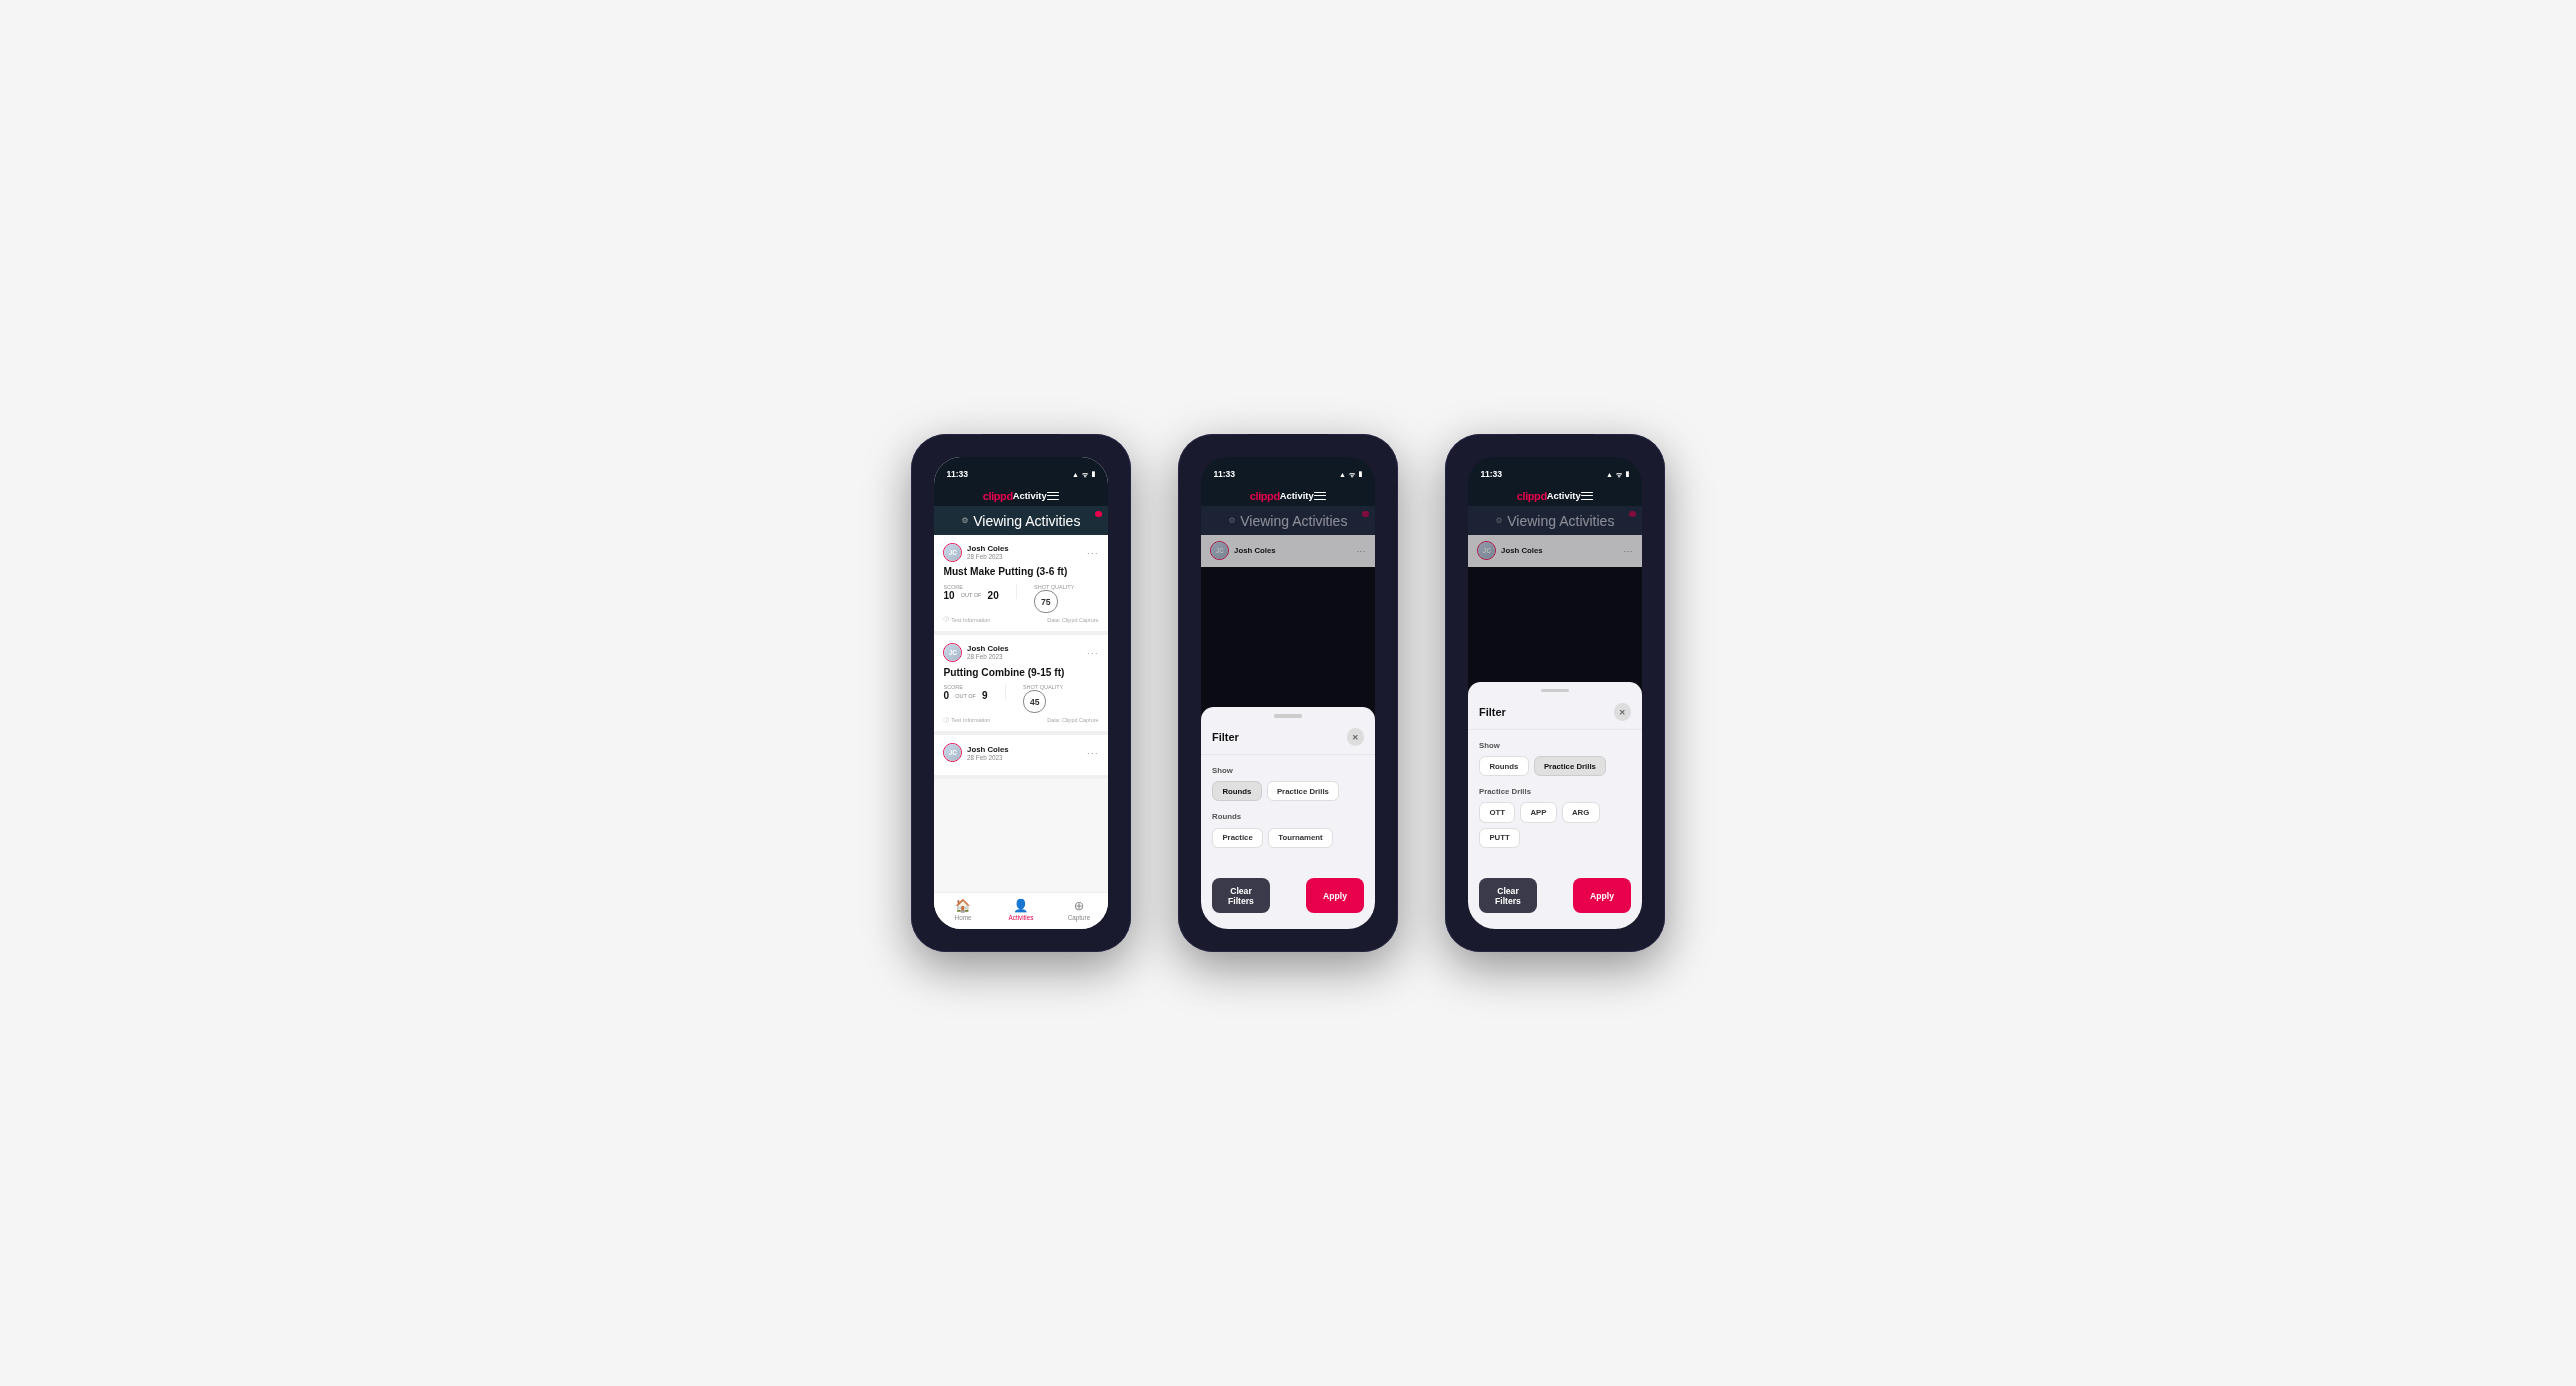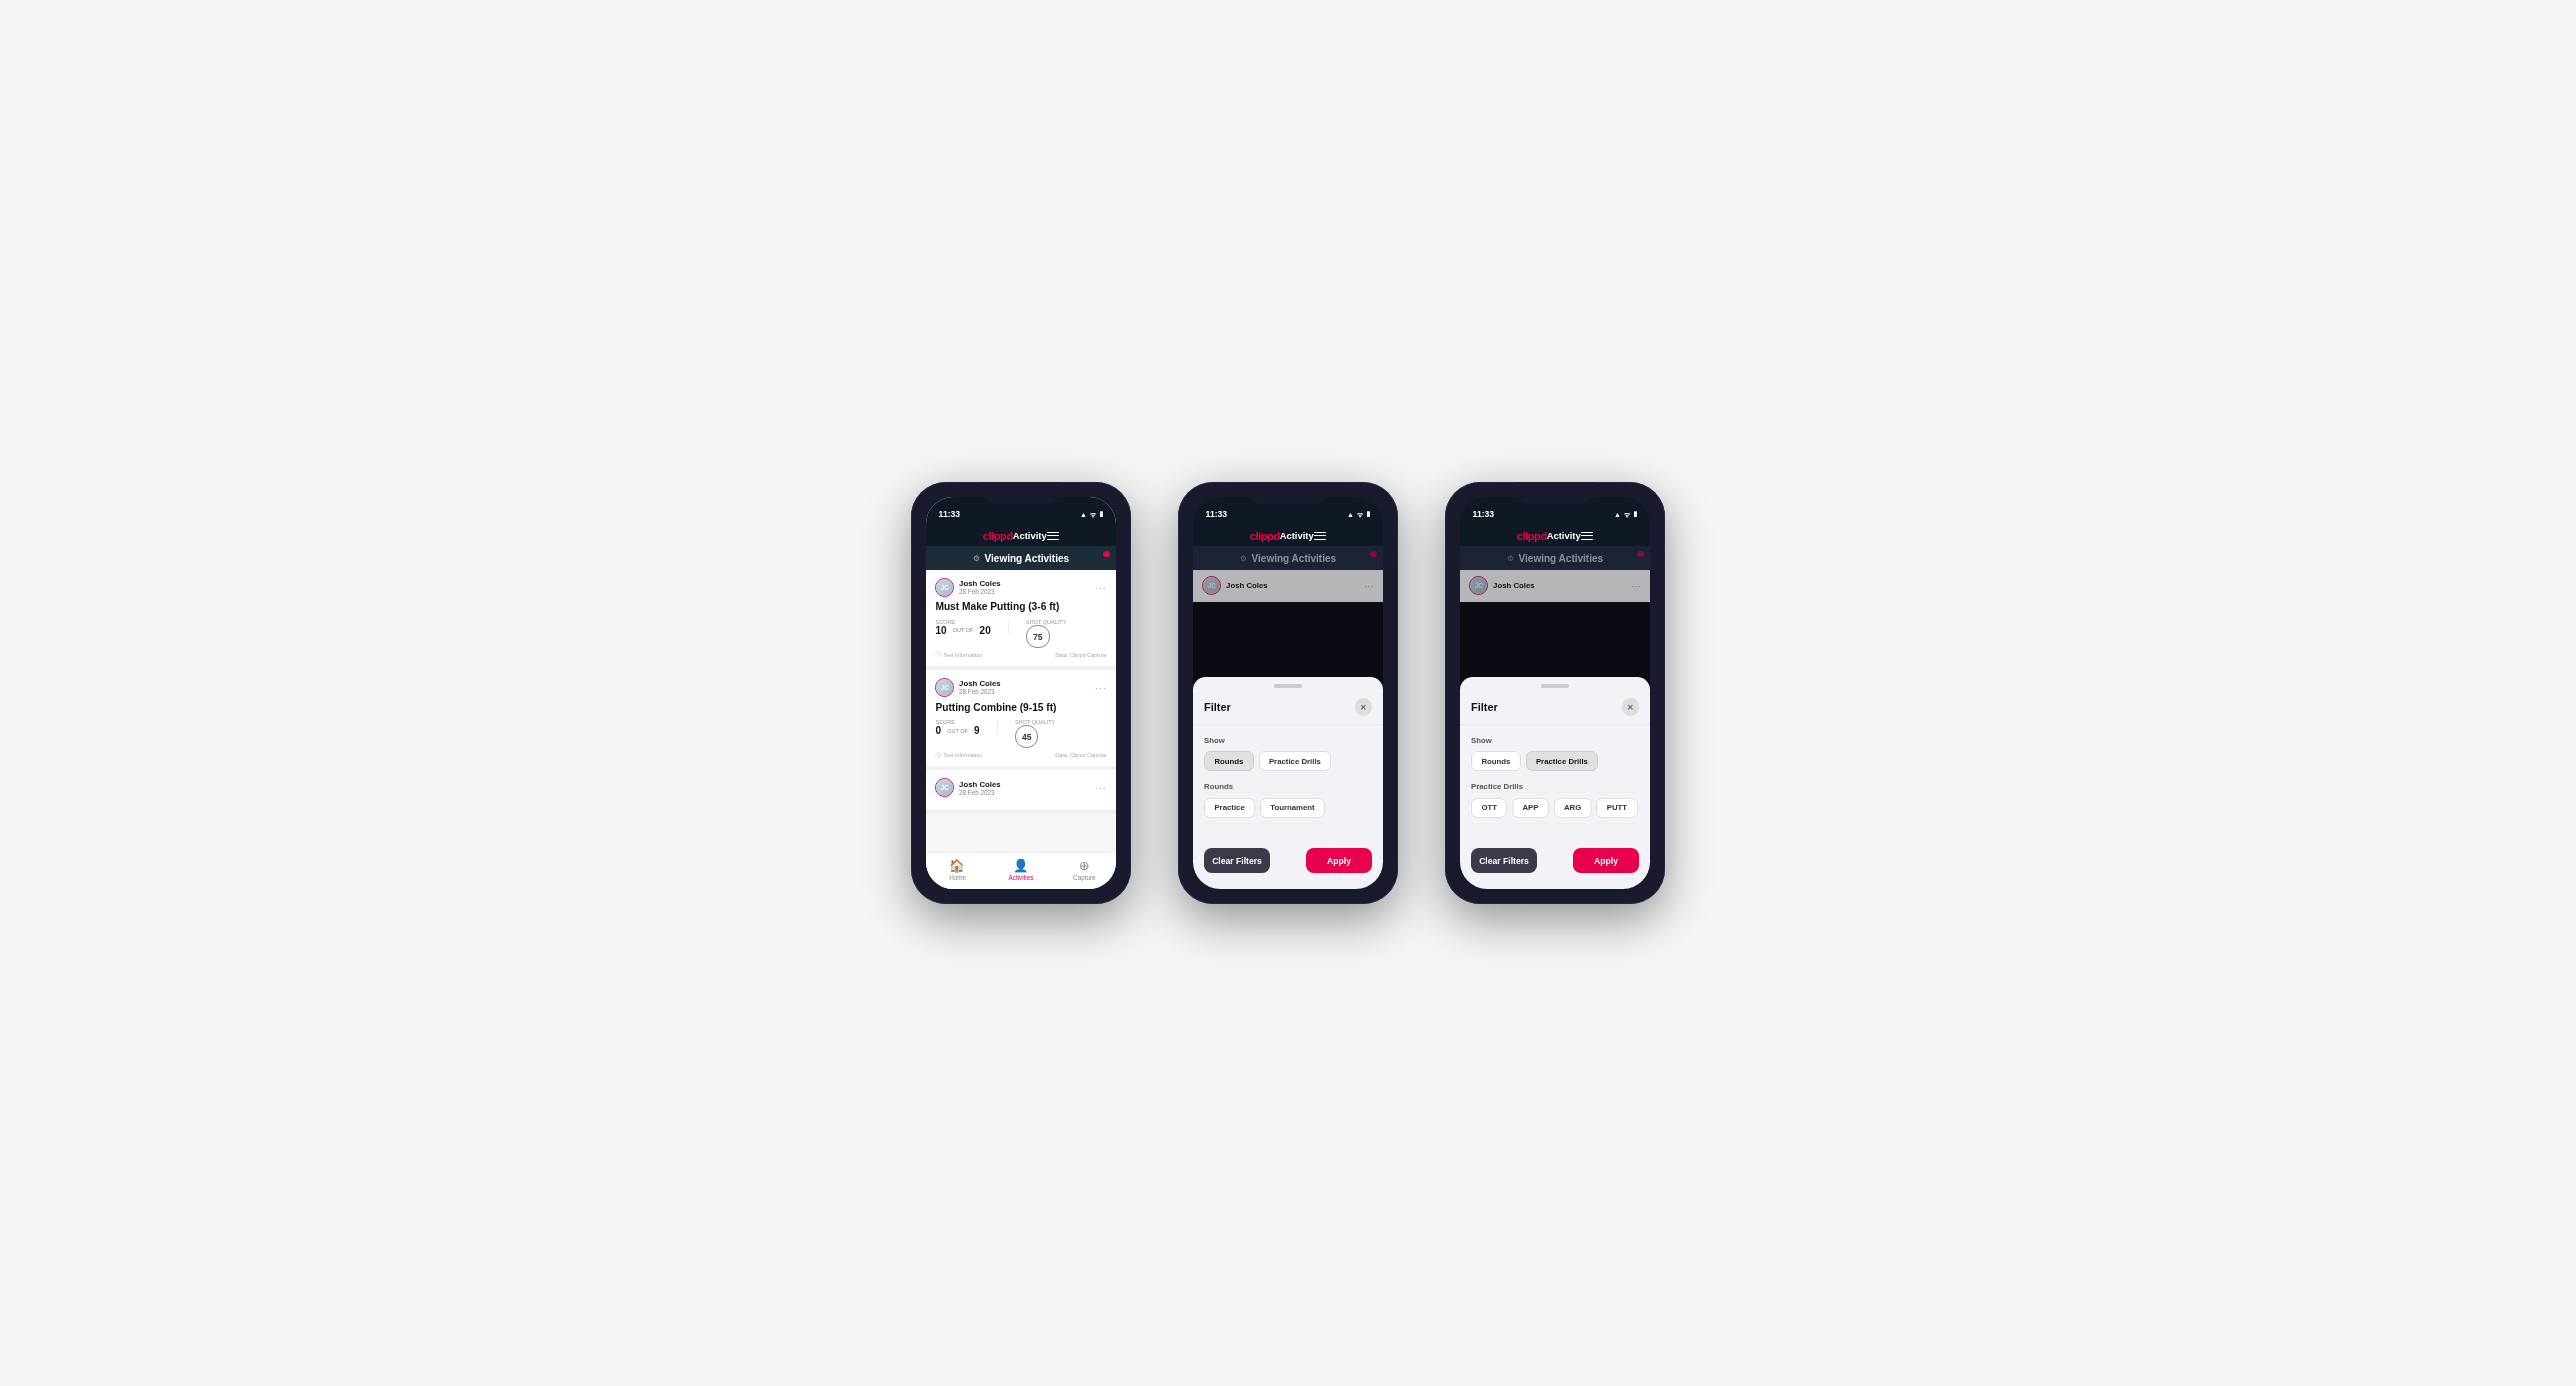--- a/index.html
+++ b/index.html
@@ -14,24 +14,24 @@
     }
     .phones-container {
       display: flex;
       gap: 47px;
       align-items: center;
     }
 
     
     .phone {
       width: 220px;
-      height: 422px;
+      height: 518px;
       background: #1a1a2e;
       border-radius: 35px;
-      padding: 15px;
+      padding: 23px;
       position: relative;
       box-shadow: 0 15.7px 47px rgba(0,0,0,0.4), inset 0 0 0 0.8px #2a2a4a;
     }
     .phone-inner {
       width: 100%;
       height: 100%;
       background: #fff;
       border-radius: 27px;
       overflow: hidden;
       position: relative;
@@ -90,21 +90,21 @@
     
     .viewing-bar {
       background: #1c2d3a;
       display: flex;
       align-items: center;
       justify-content: center;
       padding: 6.3px;
       gap: 4.7px;
       position: relative;
     }
-    .viewing-bar-text { color: #fff; font-size: 10px; font-weight: 700; }
+    .viewing-bar-text { color: #fff; font-size: 14px; font-weight: 400; }
     .viewing-dot {
       width: 6.3px; height: 6.3px;
       background: #e8004c;
       border-radius: 50%;
       position: absolute;
       right: 6.3px;
       top: 4.7px;
     }
     .filter-icon { color: #aaa; font-size: 7.8px; }
 

